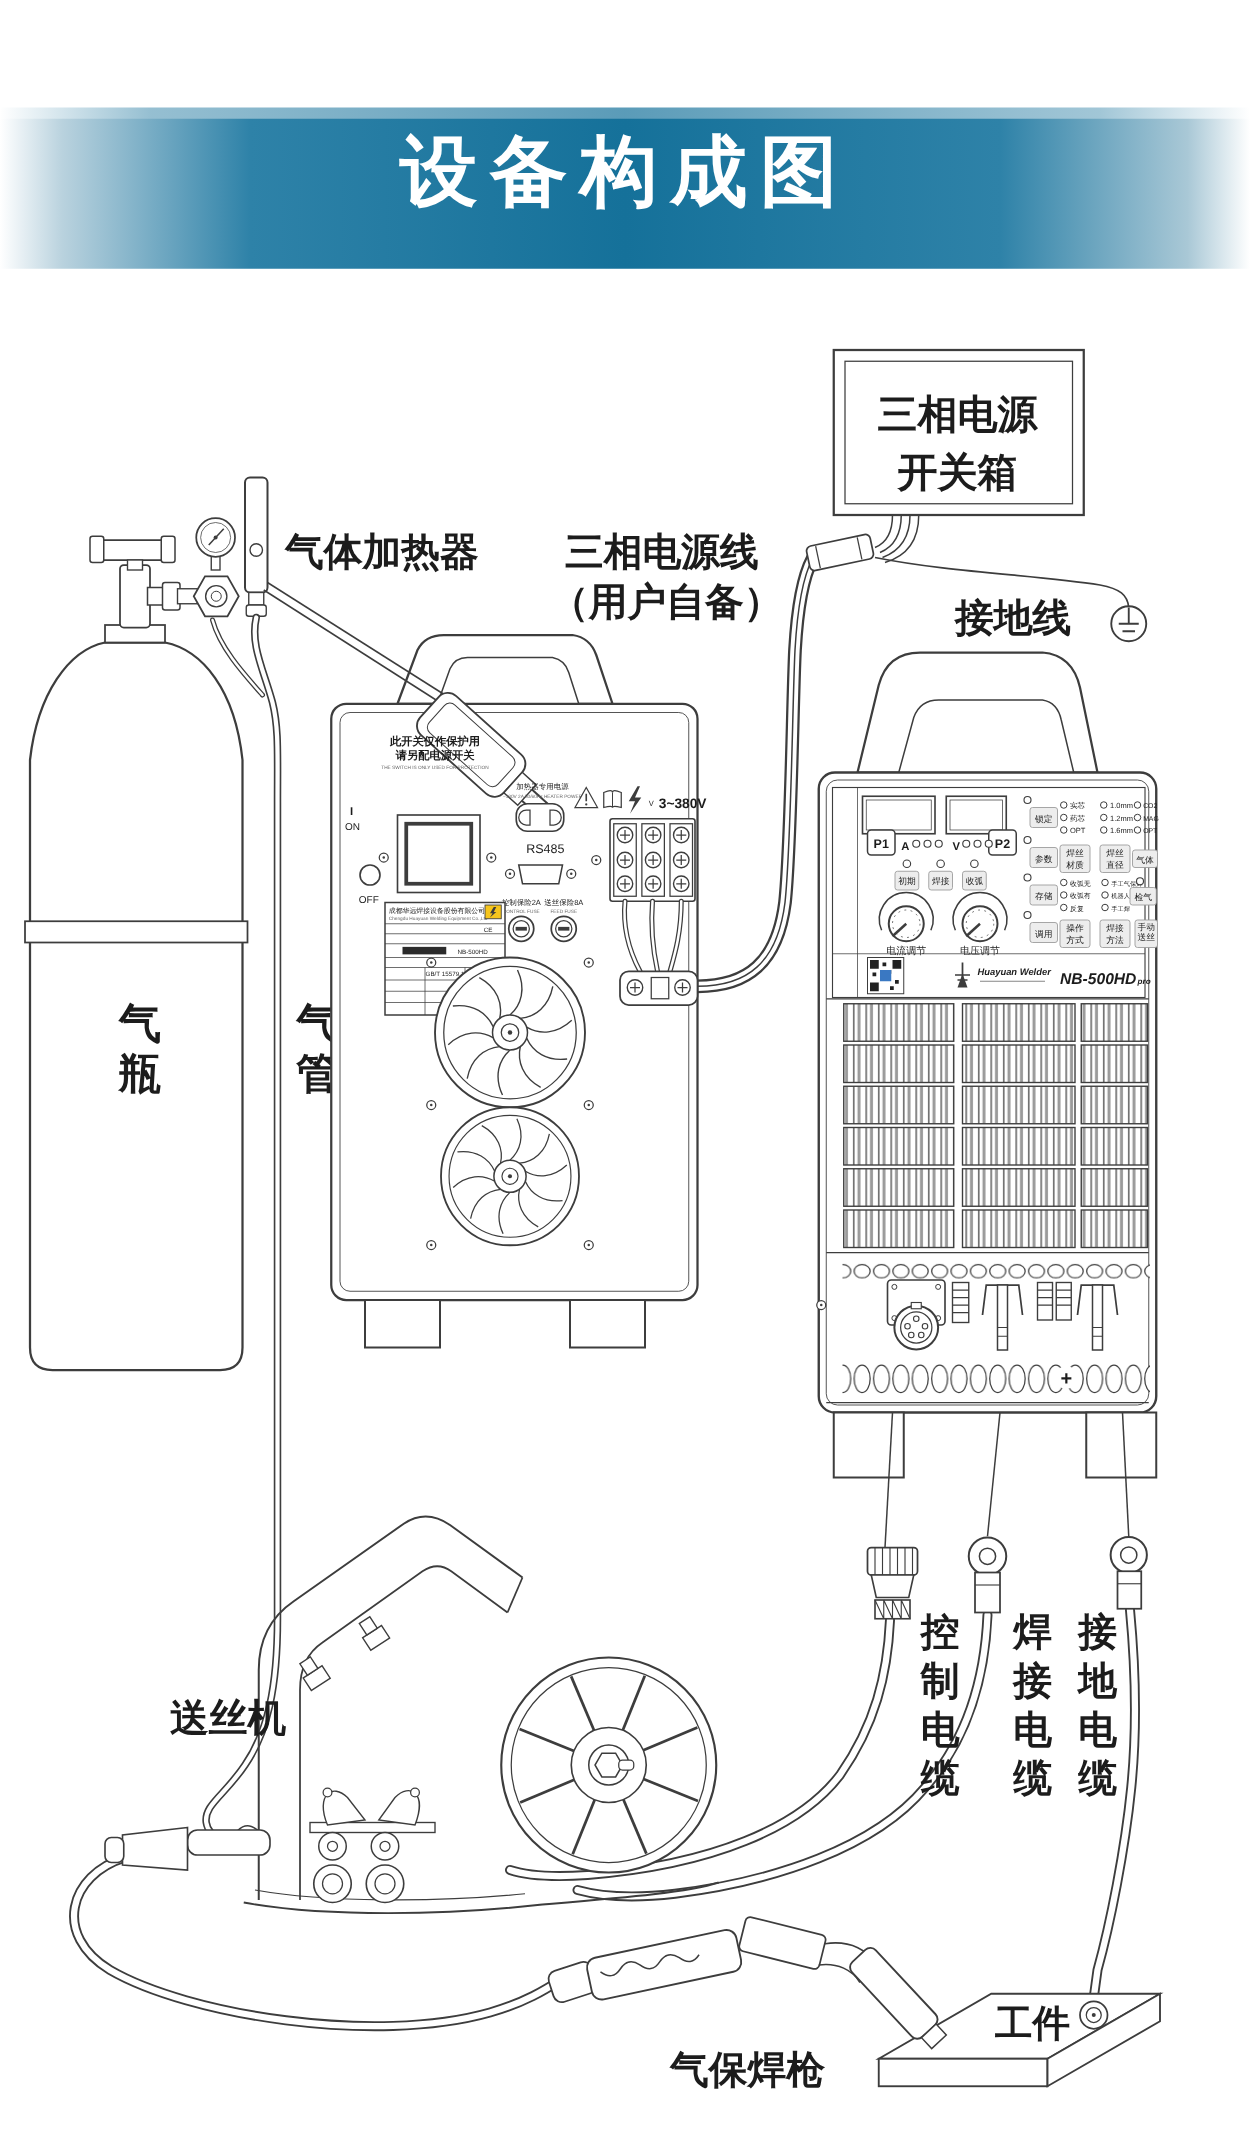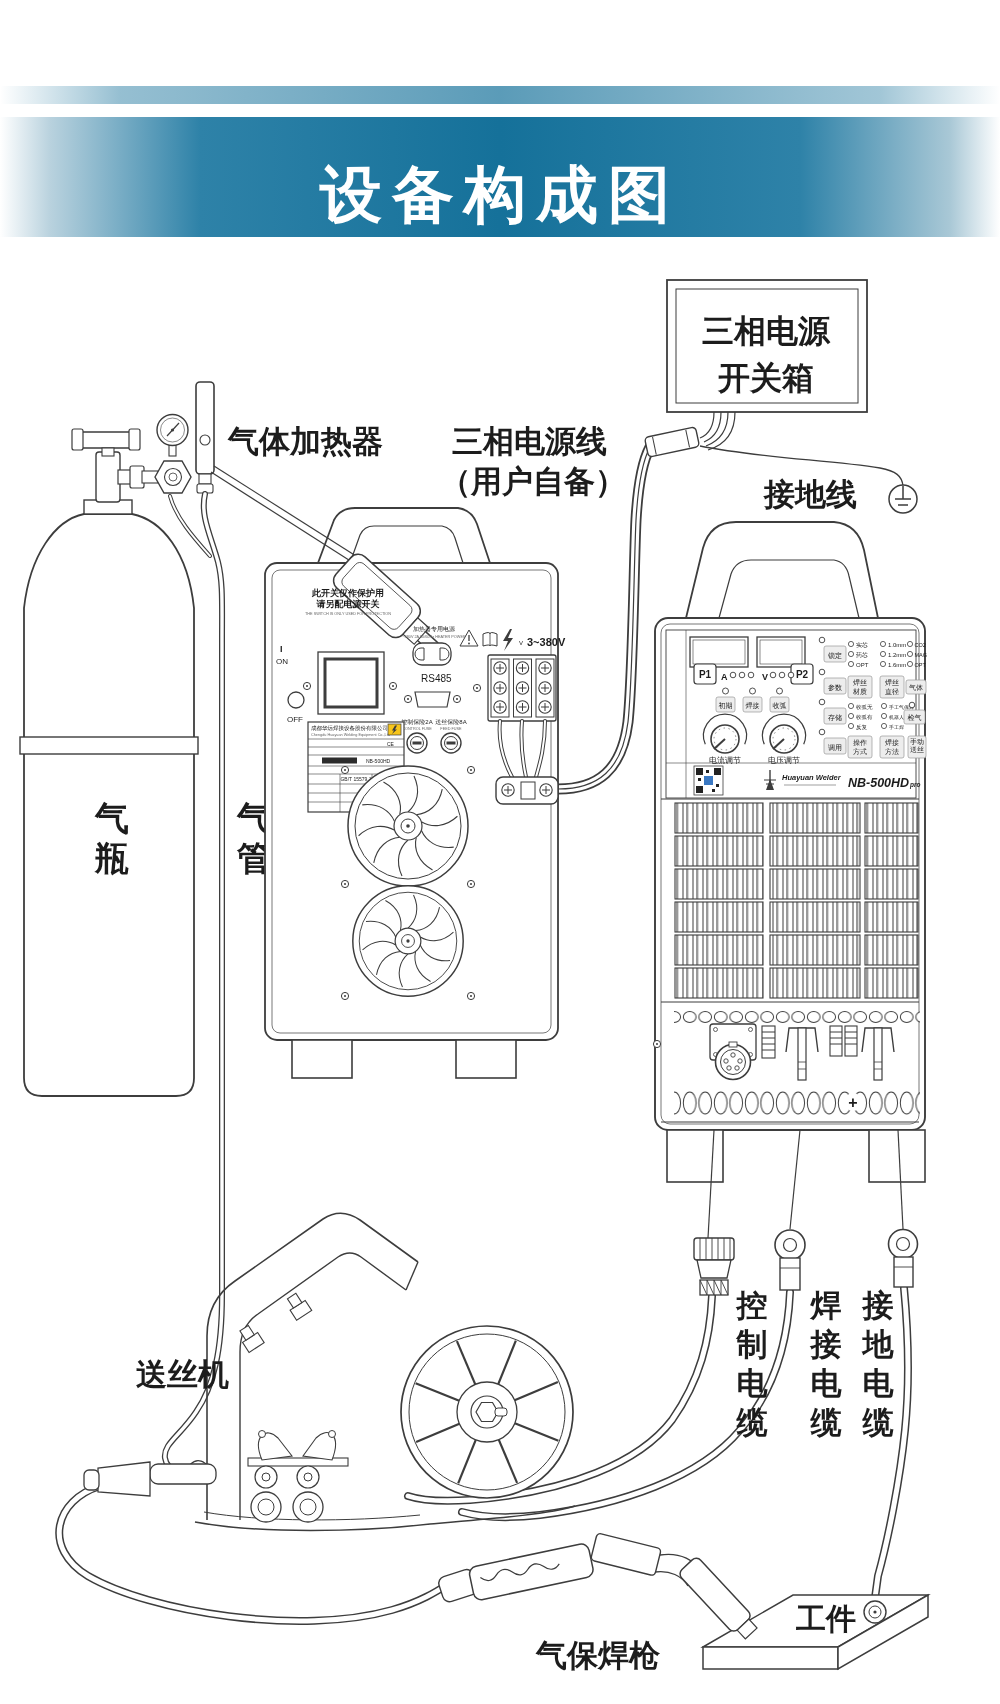--- a/index.html
+++ b/index.html
@@ -1,22 +1,22 @@
 <!DOCTYPE html>
 <html><head>
 <meta charset="utf-8">
 <style>
   html,body{margin:0;padding:0;background:#ffffff;}
   body{width:1000px;height:1704px;position:relative;font-family:"Liberation Sans",sans-serif;}
   .banner{position:absolute;left:0;top:86px;width:1000px;height:142px;}
   .banner-top{position:absolute;left:0;top:0;width:100%;height:18px;
     background:linear-gradient(90deg,rgba(21,113,154,0) 0%,rgba(21,113,154,.45) 12%,rgba(21,113,154,.7) 50%,rgba(21,113,154,.4) 88%,rgba(21,113,154,0) 100%);}
-  .banner-main{position:absolute;left:0;top:31px;width:100%;height:120px;
+  .banner-main{position:absolute;left:0;top:9px;width:100%;height:120px;
     background:linear-gradient(90deg,#ffffff 0%,#b9d2de 5%,#2e82a8 20%,#15719a 50%,#2e82a8 80%,#a9c8d6 95%,#ffffff 100%);
-    display:flex;align-items:flex-end;justify-content:center;font-family:Liberation Serif, serif;}
+    display:flex;align-items:flex-start;justify-content:center;font-family:Liberation Serif, serif;}
   .banner-main h1{margin:0;color:#ffffff;font-size:62px;font-weight:700;letter-spacing:10px;}
   svg{position:absolute;left:0;top:0;}
   svg text{fill:#1c1c1c;font-family:"Liberation Sans",sans-serif;}
   .ln{stroke:#3d3d3d;fill:none;}
   .shp{stroke:#3d3d3d;fill:#ffffff;}
   .lbl{font-size:31px;font-weight:600;}
   .big{font-size:34px;font-weight:600;}
   .boxlbl{font-size:32px;font-weight:600;}
   .mid{text-anchor:middle;}
   .t9{font-size:9px;font-weight:700;}

